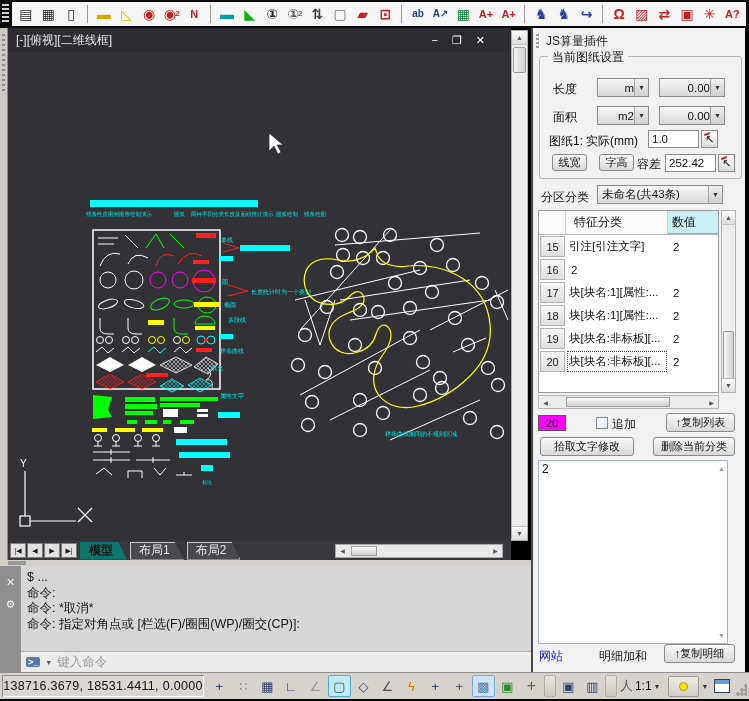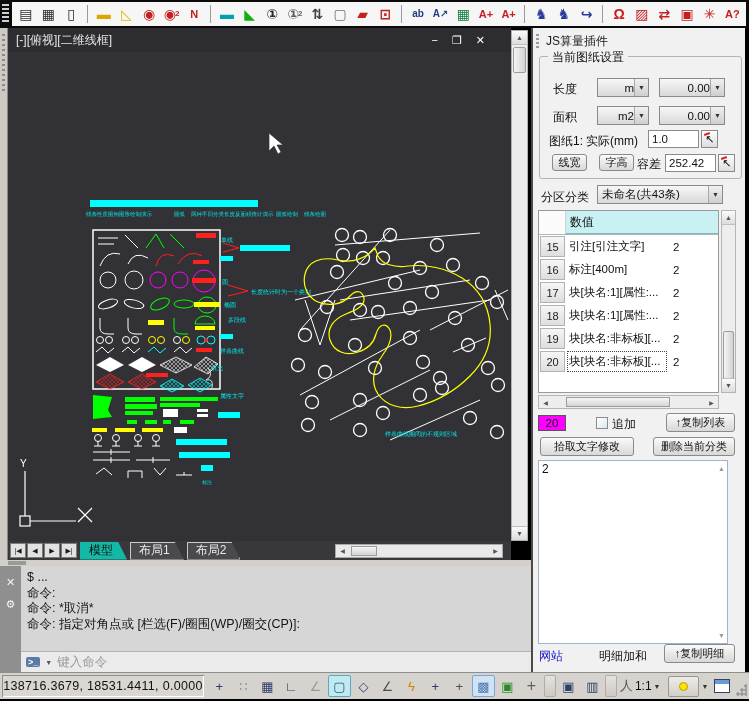--- a/index.html
+++ b/index.html
@@ -42,21 +42,21 @@
   .vs-thumb { position:absolute; left:1px; right:1px; top:16px; height:26px;
               background:linear-gradient(90deg,#f4f4f4,#d2d2d2); border:1px solid #9c9c9c; border-radius:2px; }
 
   
   .tabrow { position:absolute; left:8px; top:541px; width:503px; height:19px; background:#38383c;
             display:flex; align-items:center; gap:1px; padding-left:2px; }
   .tabnav { width:16px; height:15px; background:#e2e2e2; border:1px solid #7d7d7d; color:#1a1a1a;
             font-size:7px; display:flex; align-items:center; justify-content:center; cursor:default; }
   .tab { height:18px; padding:0 14px 0 9px; font-size:12px; display:flex; align-items:center;
          clip-path:polygon(0 0, calc(100% - 9px) 0, 100% 100%, 0 100%); cursor:default; margin-left:2px; }
-  .tab.active { background:#14b8a6; color:#101010; }
+  .tab.active { background:#0f766e; color:#101010;font-weight:bold; }
   .tab.inactive { background:#4a4a4e; color:#e8e8e8; box-shadow:inset 0 0 0 1px #c8c8c8; }
   .hscroll { margin-left:auto; margin-right:8px; width:168px; height:14px; background:#e9e9e9;
              border:1px solid #a8a8a8; display:flex; align-items:center; }
   .hs-arrow { width:13px; height:12px; font-size:6px; color:#555; display:flex; align-items:center;
               justify-content:center; }
   .hs-thumb { width:26px; height:10px; background:linear-gradient(#f6f6f6,#d4d4d4);
               border:1px solid #9c9c9c; margin-left:2px; }
 
   
   .splitter { position:absolute; left:0; top:560px; width:531px; height:6px; background:#d3d0ca; }
@@ -554,31 +554,31 @@
 
     <div class="abs lbl" style="left:8px;top:161px">分区分类</div>
     <div class="abs combo" style="left:64px;top:157px;width:126px">
       <span class="cv">未命名(共43条)</span>
         <span class="ca">▼</span>
     </div>
 
     <div class="abs ptable">
       <div class="thead">
         <div class="th-num"></div>
+        <div class="th-cat">特征分类</div>
         <div class="th-val">数值</div>
       </div>
       <div id="tbody">
           <div class="trow">
             <div class="rownum">15</div>
             <div class="tcat">引注[引注文字]</div>
             <div class="tval">2</div>
           </div>
           <div class="trow">
             <div class="rownum">16</div>
-            <div class="tcat">标注[400m]</div>
             <div class="tval">2</div>
           </div>
           <div class="trow">
             <div class="rownum">17</div>
             <div class="tcat">块[块名:1][属性:...</div>
             <div class="tval">2</div>
           </div>
           <div class="trow">
             <div class="rownum">18</div>
             <div class="tcat">块[块名:1][属性:...</div>

